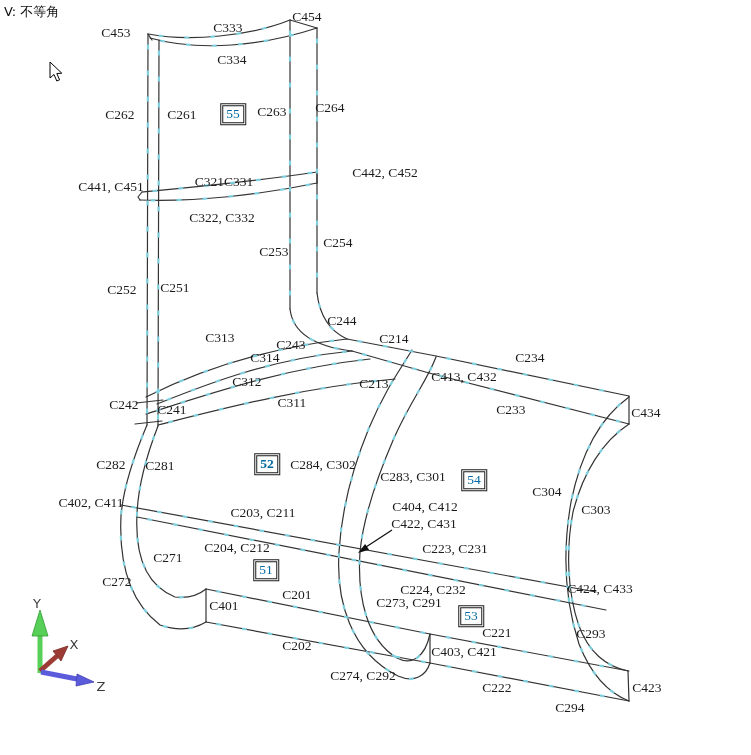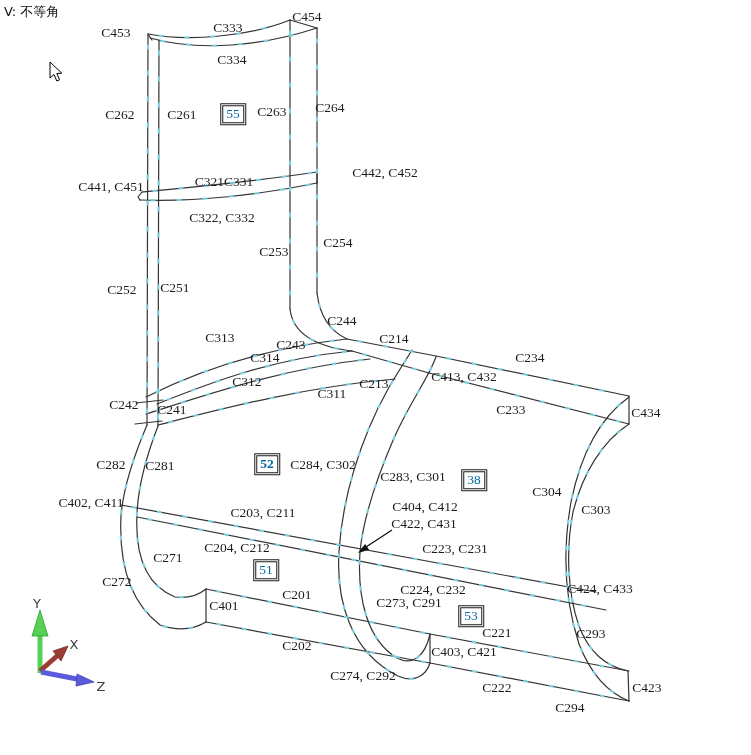--- a/index.html
+++ b/index.html
@@ -401,21 +401,21 @@
       <div class="curve-label" style="left: 394px; top: 339px;">C214</div>
       <div class="curve-label" style="left: 265px; top: 358px;">C314</div>
       <div class="curve-label" style="left: 247px; top: 382px;">C312</div>
       <div class="curve-label" style="left: 374px; top: 384px;">C213</div>
       <div class="curve-label" style="left: 464px; top: 377px;">C413, C432</div>
       <div class="curve-label" style="left: 530px; top: 358px; text-align: center;">C234</div>
       <div class="curve-label" style="left: 511px; top: 410px;">C233</div>
       <div class="curve-label" style="left: 646px; top: 413px;">C434</div>
       <div class="curve-label" style="left: 124px; top: 405px;">C242</div>
       <div class="curve-label" style="left: 172px; top: 410px;">C241</div>
-      <div class="curve-label" style="left: 292px; top: 394px; margin-left: 40px;">C311</div>
+      <div class="curve-label" style="left: 292px; top: 403px;">C311</div>
       <div class="curve-label" style="left: 111px; top: 465px;">C282</div>
       <div class="curve-label" style="left: 160px; top: 466px;">C281</div>
       <div class="curve-label" style="left: 323px; top: 465px;">C284, C302</div>
       <div class="curve-label" style="left: 413px; top: 477px;">C283, C301</div>
       <div class="curve-label" style="left: 547px; top: 492px;">C304</div>
       <div class="curve-label" style="left: 596px; top: 510px;">C303</div>
       <div class="curve-label" style="left: 91px; top: 503px; font-family: Liberation Serif, serif;">C402, C411</div>
       <div class="curve-label" style="left: 425px; top: 507px;">C404, C412</div>
       <div class="curve-label" style="left: 424px; top: 524px;">C422, C431</div>
       <div class="curve-label" style="left: 263px; top: 513px;">C203, C211</div>
@@ -431,21 +431,21 @@
       <div class="curve-label" style="left: 497px; top: 633px;">C221</div>
       <div class="curve-label" style="left: 591px; top: 634px;">C293</div>
       <div class="curve-label" style="left: 297px; top: 646px;">C202</div>
       <div class="curve-label" style="left: 464px; top: 652px;">C403, C421</div>
       <div class="curve-label" style="left: 363px; top: 676px;">C274, C292</div>
       <div class="curve-label" style="left: 497px; top: 688px;">C222</div>
       <div class="curve-label" style="left: 647px; top: 688px;">C423</div>
       <div class="curve-label" style="left: 570px; top: 708px;">C294</div>
       <div class="surface-badge" style="left: 233px; top: 114px;">55</div>
       <div class="surface-badge" style="left: 267px; top: 464px; font-weight: bold;">52</div>
-      <div class="surface-badge" style="left: 474px; top: 480px;">38</div>
+      <div class="surface-badge" style="left: 474px; top: 480px;">54</div>
       <div class="surface-badge" style="left: 266px; top: 570px;">51</div>
       <div class="surface-badge" style="left: 471px; top: 608px; margin-top: 8px;">53</div>
     </div>
 
   <div class="axis-label" style="left:37px;top:603px;">Y</div>
   <div class="axis-label" style="left:74px;top:644px;">X</div>
   <div class="axis-label" style="left:101px;top:686px;">Z</div>
 </div>
 
 </body></html>

